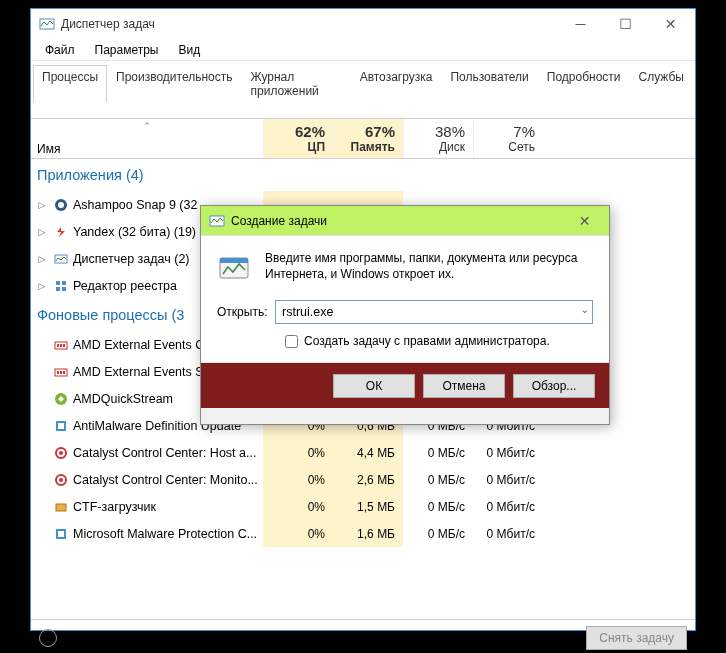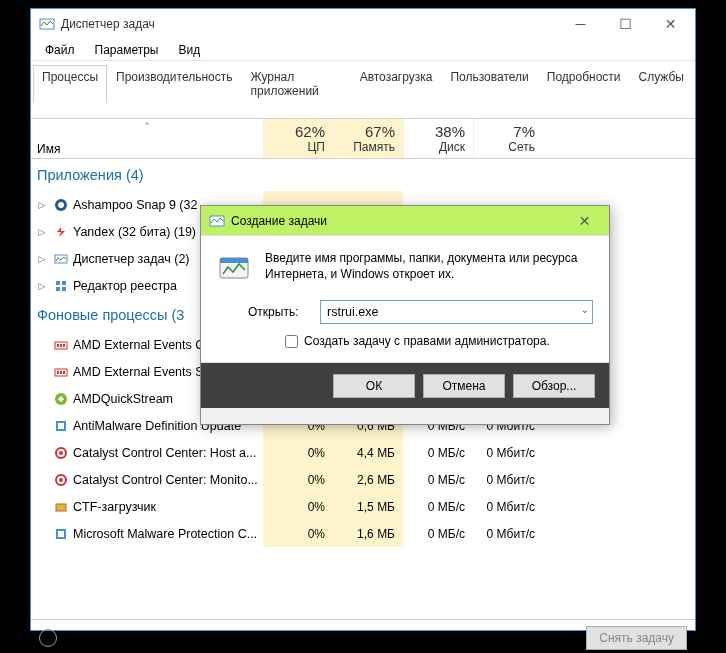--- a/index.html
+++ b/index.html
@@ -23,21 +23,21 @@
 .tab.active { border: 1px solid #d0d0d0; border-bottom: 1px solid #fff; background: #fff; }
 
 .table-container { position: relative; }
 .hdr-row { display: flex; border-bottom: 1px solid #d0d0d0; height: 40px; }
 .name-col { width: 232px; display: flex; align-items: flex-end; font-size: 12px; padding: 2px 6px; position: relative; }
 .name-col .sortcaret { position: absolute; left: 50%; top: 2px; transform: translateX(-50%); font-size: 9px; color: #777; }
 .stat-col { width: 70px; display: flex; flex-direction: column; align-items: flex-end; justify-content: center; padding: 2px 8px; border-left: 1px solid #f0f0f0; }
 .stat-val { font-size: 15px; color: #333; }
 .stat-lbl { font-size: 12px; color: #333; }
 .stat-col.hi { background: #fff3cc; }
-.stat-col.hi .stat-val, .stat-col.hi .stat-lbl { font-weight: 400; }
+.stat-col.hi .stat-val, .stat-col.hi .stat-lbl { font-weight: 700; }
 
 .rows { height: 460px; overflow: hidden; }
 
 .group-hdr { padding: 8px 6px; font-size: 14.5px; color: #1a6fb0; }
 .group-hdr .cnt { }
 
 .proc-row { display: flex; height: 27px; align-items: stretch; }
 .proc-name { width: 232px; display: flex; align-items: center; padding-left: 4px; font-size: 12.5px; overflow: hidden; white-space: nowrap; }
 .proc-name .expander { width: 14px; font-size: 9px; color: #666; text-align: center; cursor: pointer; }
 .proc-name .procicon { width: 16px; height: 16px; margin: 0 4px; display: inline-flex; align-items: center; justify-content: center; font-size: 11px; }
@@ -56,28 +56,28 @@
   position: absolute; left: 200px; top: 205px; width: 410px; height: 220px;
   background: #f0f0f0; border: 1px solid #888; box-shadow: 2px 2px 12px rgba(0,0,0,.3);
 }
 .dlg-titlebar { height: 30px; background: #bef264; display: flex; align-items: center; padding: 0 2px 0 8px; border-bottom: 1px solid #e0e0e0; }
 .dlg-titlebar .icon { width: 16px; height: 16px; margin-right: 6px; }
 .dlg-titlebar .title { flex: 1; font-size: 12px; }
 .dlg-body { padding: 14px 16px 8px 16px; background: #fff; }
 .dlg-row1 { display: flex; gap: 12px; align-items: flex-start; }
 .dlg-icon-big { width: 36px; height: 36px; flex-shrink: 0; }
 .dlg-instr { font-size: 12px; line-height: 1.35; }
-.dlg-row2 { display: flex; align-items: center; gap: 16px; margin-top: 14px; margin-left: 31px; }
+.dlg-row2 { display: flex; align-items: center; gap: 2px; margin-top: 14px; }
 .dlg-open-lbl { font-size: 12px; width: 56px; }
 .dlg-input-wrap { flex: 1; position: relative; }
 .dlg-input { width: 100%; height: 24px; border: 1px solid #7a9ecb; padding: 0 20px 0 6px; font-size: 12.5px; }
 .dlg-dd-arrow { position: absolute; right: 4px; top: 4px; font-size: 10px; color: #555; pointer-events: none; }
 .dlg-row3 { display: flex; align-items: center; gap: 6px; margin: 10px 0 6px 68px; font-size: 12px; }
 .dlg-checkbox { width: 13px; height: 13px; }
-.dlg-btnrow { height: 46px; background: #404040; display: flex; align-items: center; justify-content: flex-end; gap: 8px; padding: 0 14px; border-top: 1px solid #dfdfdf; }
+.dlg-btnrow { height: 46px; background: #7f1d1d; display: flex; align-items: center; justify-content: flex-end; gap: 8px; padding: 0 14px; border-top: 1px solid #dfdfdf; }
 .dlg-btn { min-width: 82px; height: 24px; font-size: 12px; background: #e1e1e1; border: 1px solid #adadad; cursor: pointer; }
 
 
 .svg { display: block; }
 </style>
 </head>
 <body>
 
 <div class="window">
 

